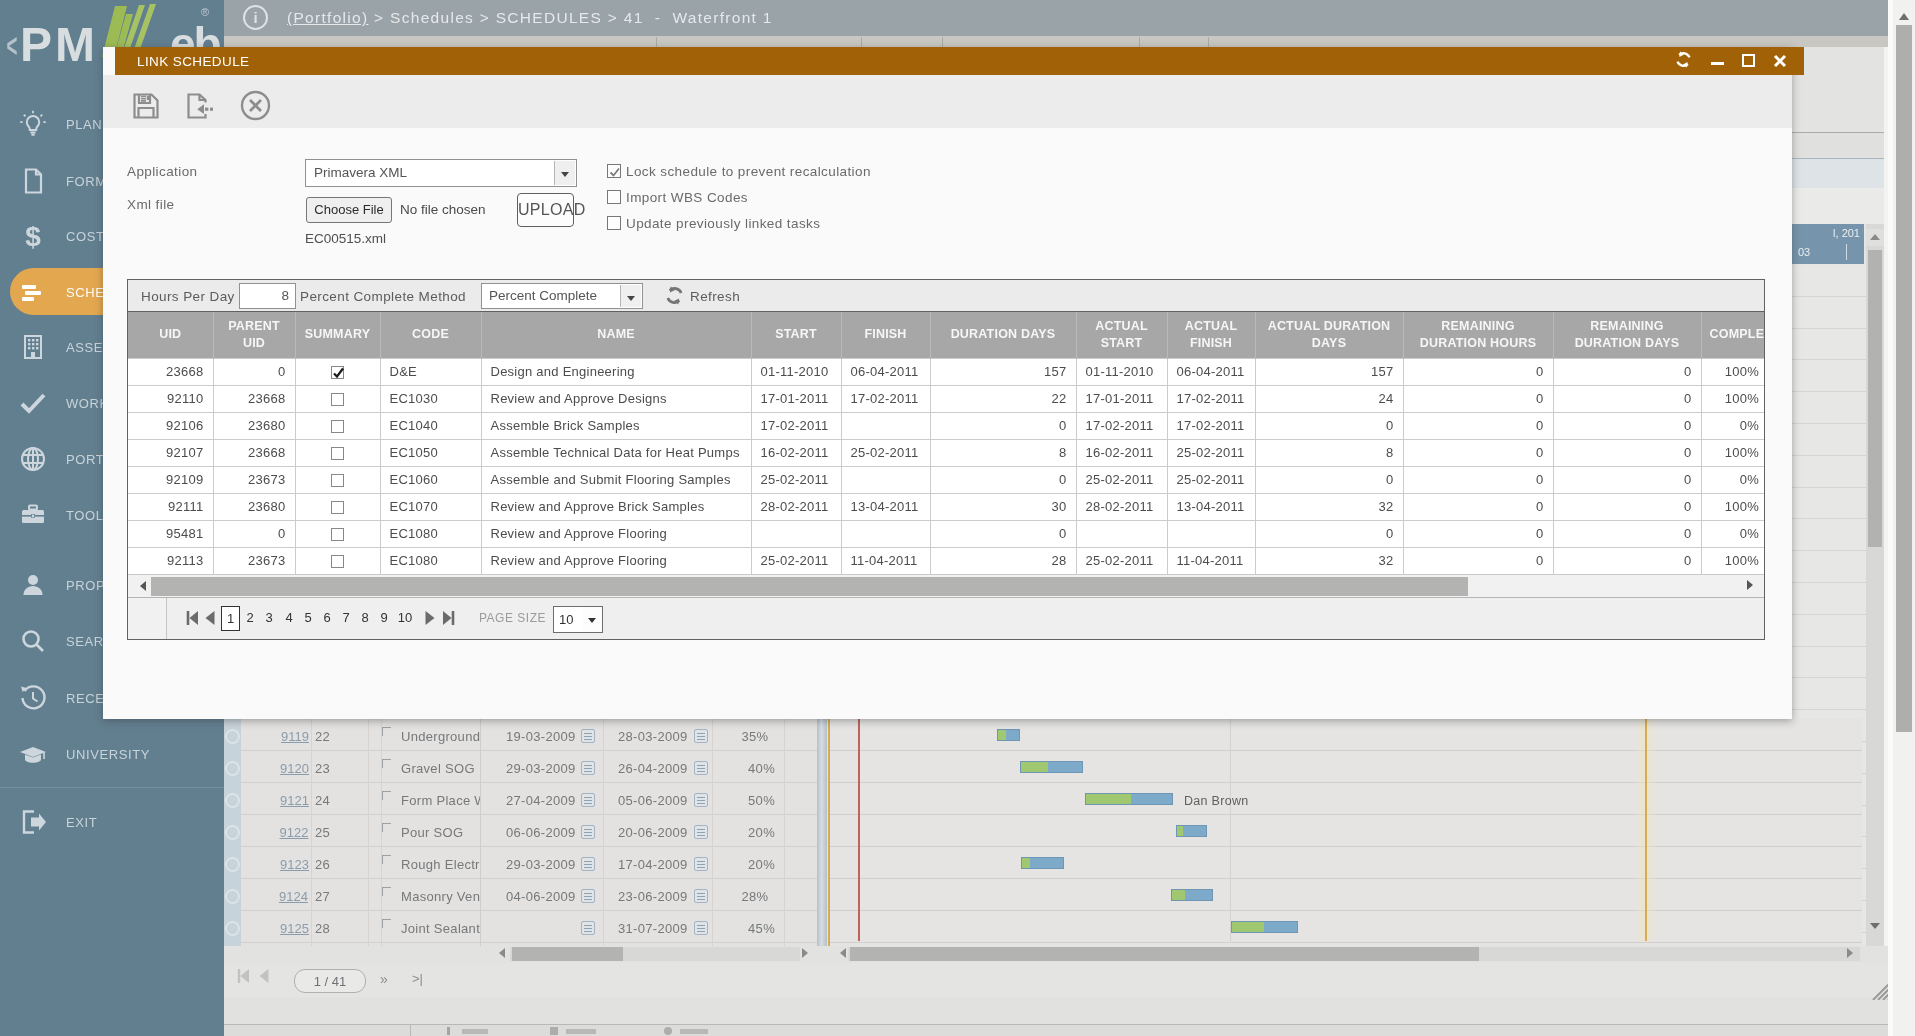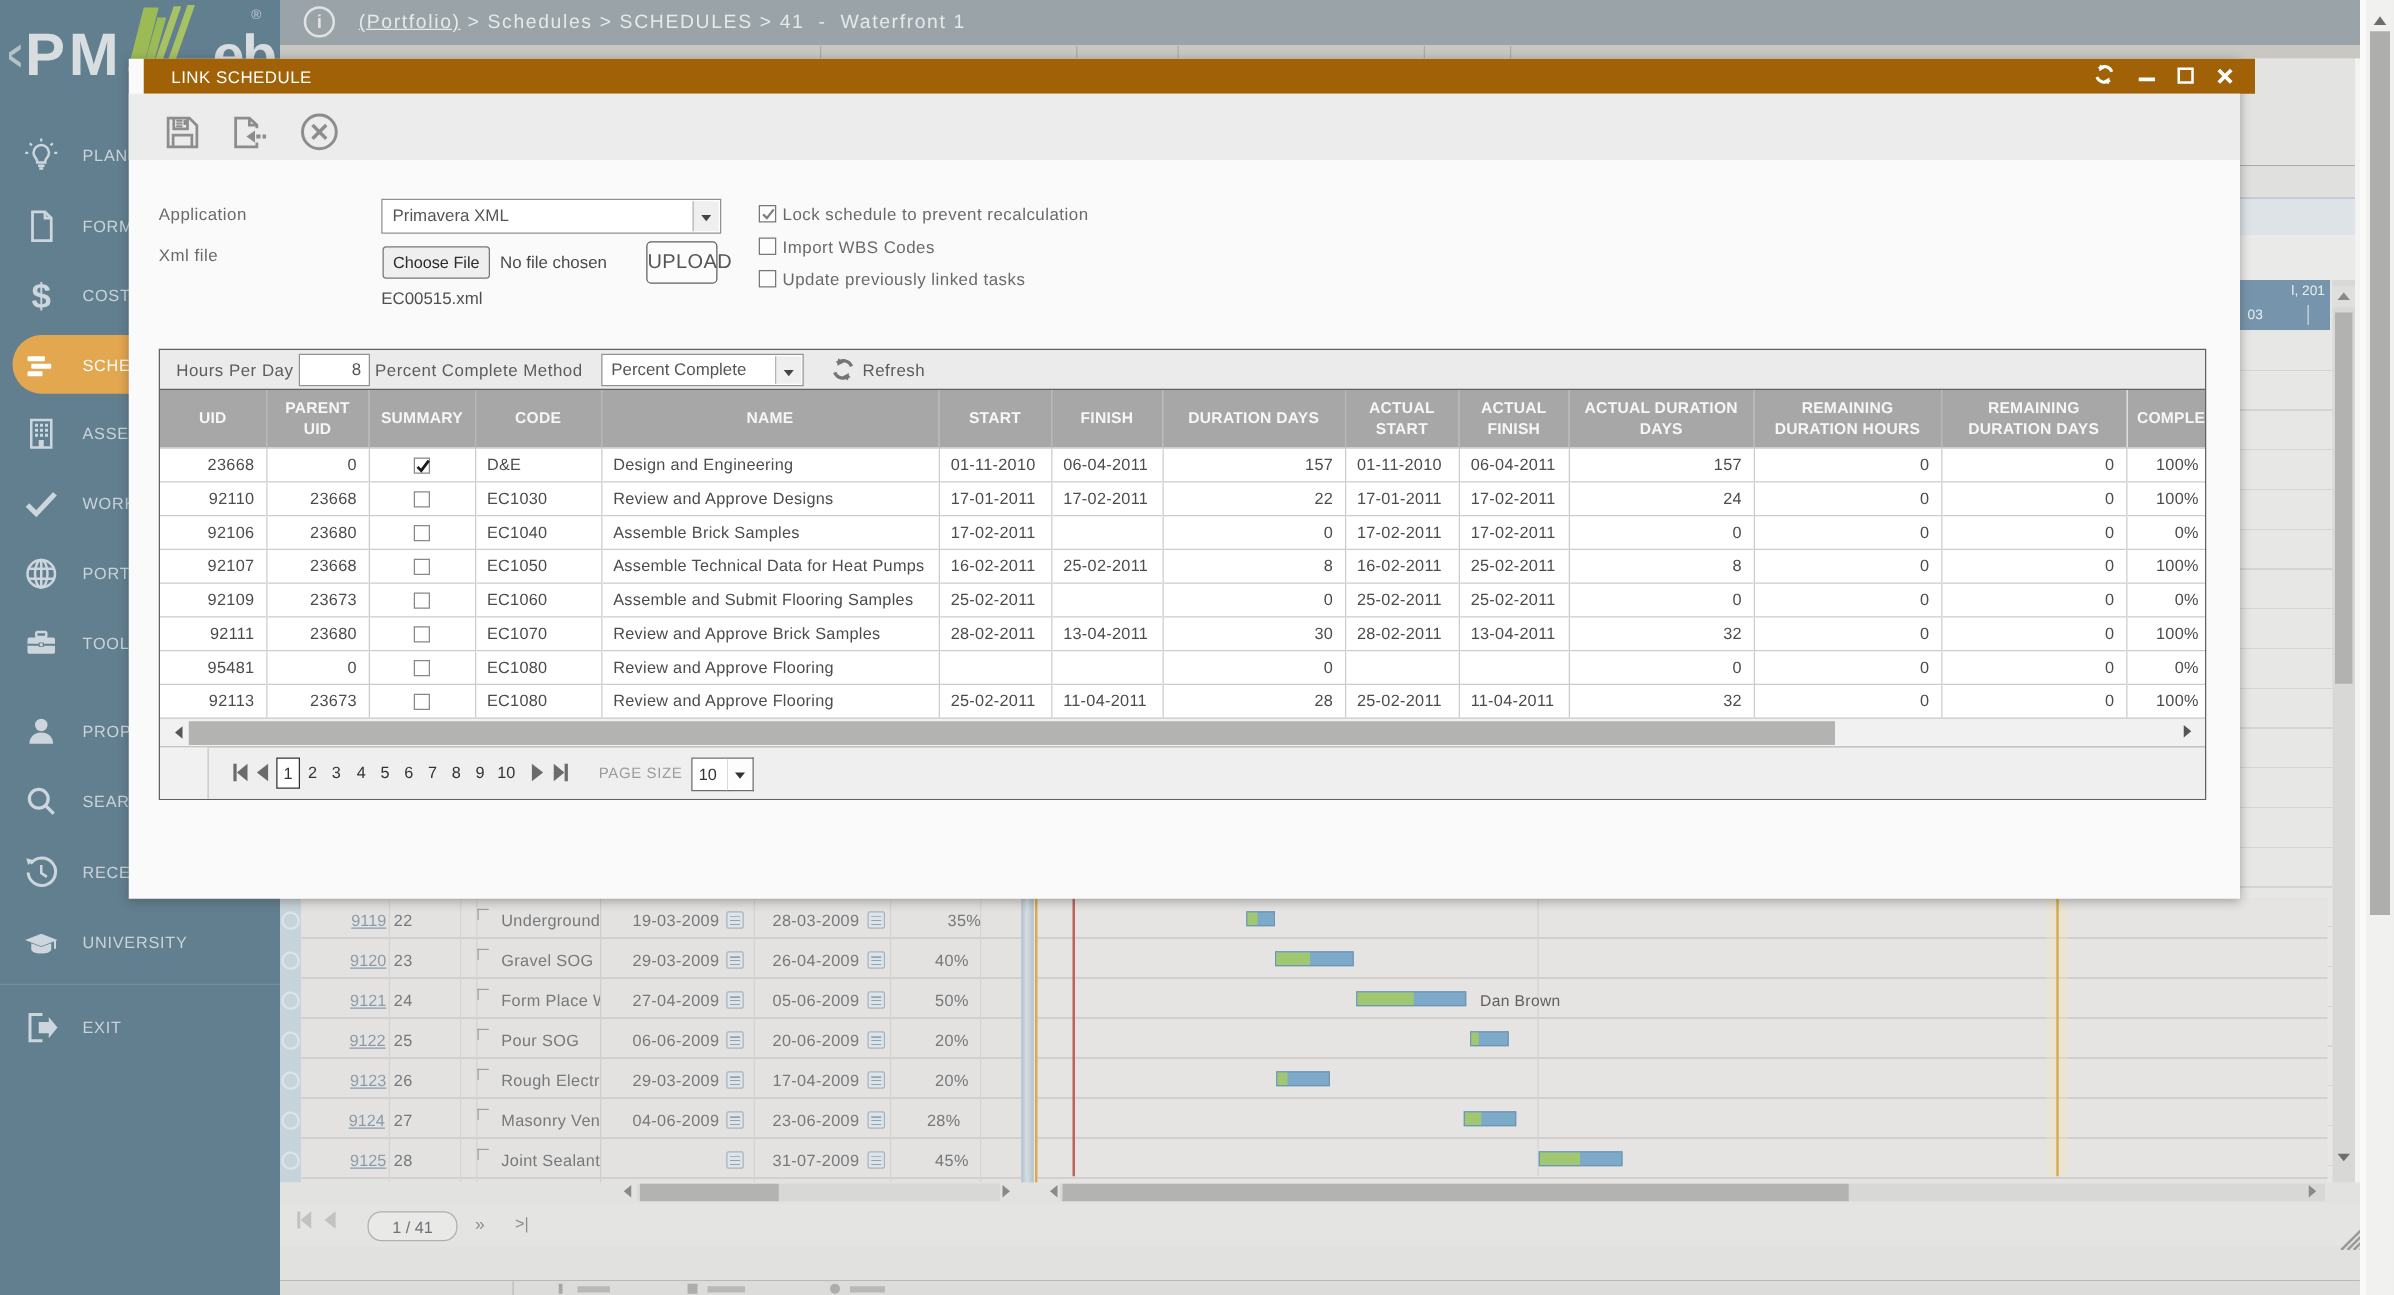--- a/index.html
+++ b/index.html
@@ -312,21 +312,21 @@
   <div class="abs" style="left:1421px;top:672px;width:2px;height:222px;background:#d9aa52"></div>
 
   <div class="bglink" style="left:55px;top:682px;width:30px;text-align:right">9119</div>
     <div class="bgtext" style="left:91px;top:682px">22</div>
     <div class="bgtext" style="left:158px;top:680px;width:9px;height:9px;border-top:1px solid #9aa0a4;border-left:1px solid #9aa0a4"></div>
     <div class="bgtext" style="left:177px;top:682px;width:79px;overflow:hidden">Underground</div>
     <div class="bgtext" style="left:282px;top:682px">19-03-2009</div>
     <div class="cal" style="left:357px;top:682px"></div>
     <div class="bgtext" style="left:394px;top:682px">28-03-2009</div>
     <div class="cal" style="left:470px;top:682px"></div>
-    <div class="bgtext" style="left:534px;top:682px;width:40px;text-align:left">35%</div>
+    <div class="bgtext" style="left:511px;top:682px;width:40px;text-align:center">35%</div>
   <div class="bglink" style="left:55px;top:714px;width:30px;text-align:right">9120</div>
     <div class="bgtext" style="left:91px;top:714px">23</div>
     <div class="bgtext" style="left:158px;top:712px;width:9px;height:9px;border-top:1px solid #9aa0a4;border-left:1px solid #9aa0a4"></div>
     <div class="bgtext" style="left:177px;top:714px;width:79px;overflow:hidden">Gravel SOG</div>
     <div class="bgtext" style="left:282px;top:714px">29-03-2009</div>
     <div class="cal" style="left:357px;top:714px"></div>
     <div class="bgtext" style="left:394px;top:714px">26-04-2009</div>
     <div class="cal" style="left:470px;top:714px"></div>
     <div class="bgtext" style="left:511px;top:714px;width:40px;text-align:right">40%</div>
   <div class="bglink" style="left:55px;top:746px;width:30px;text-align:right">9121</div>

